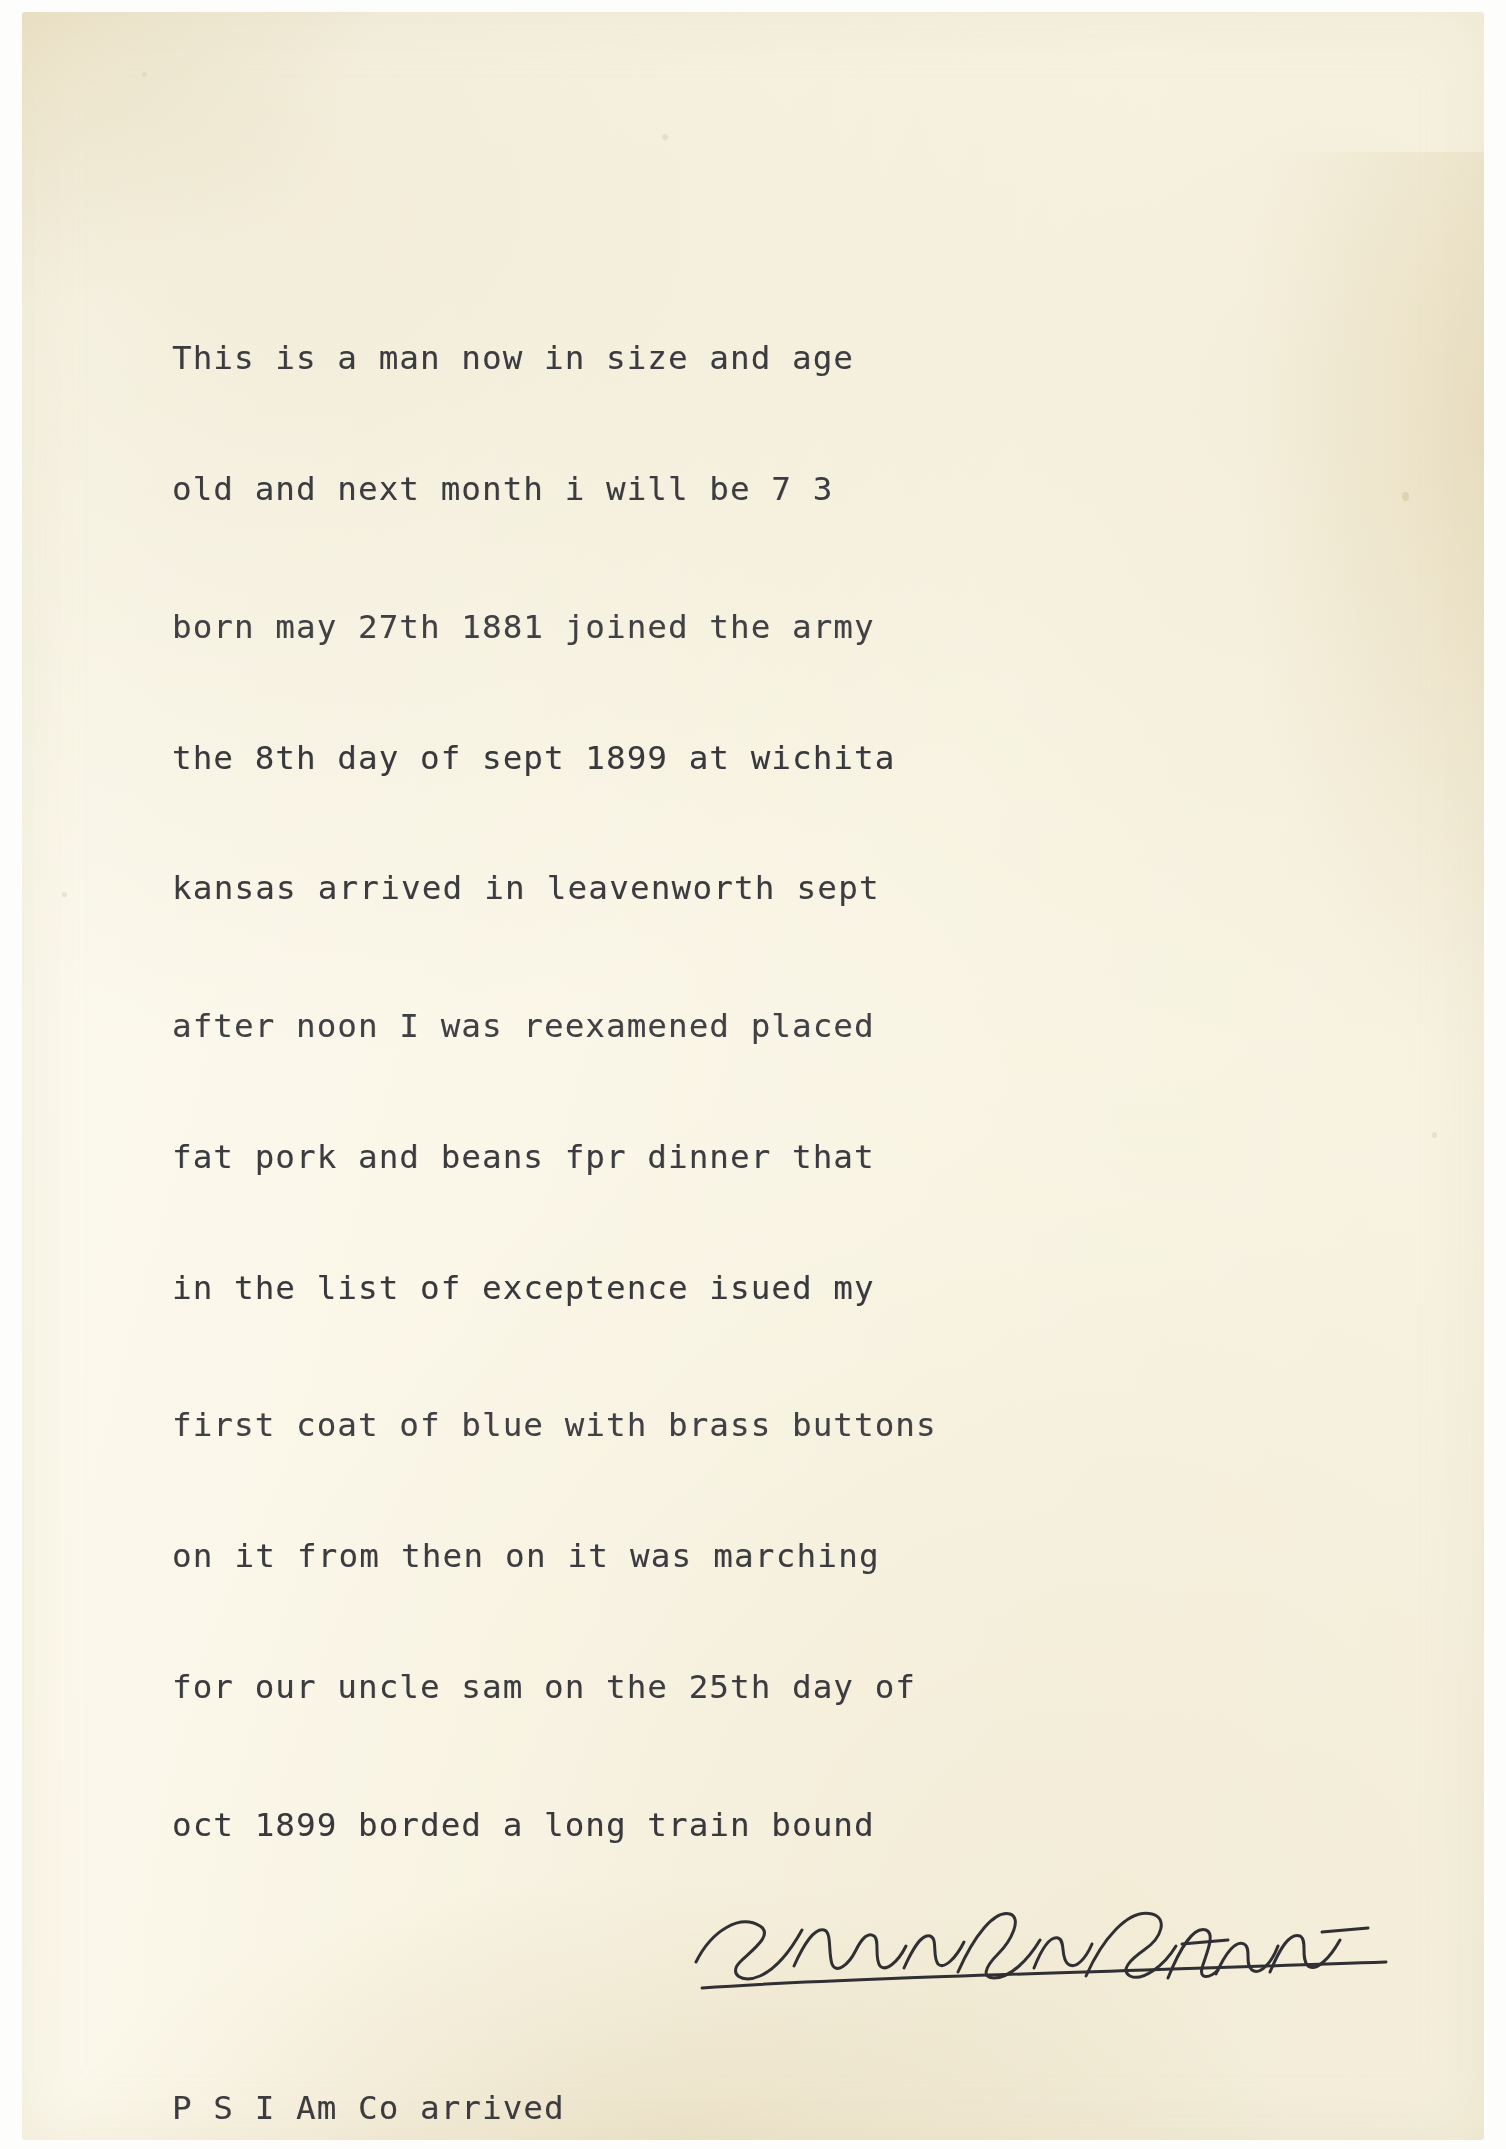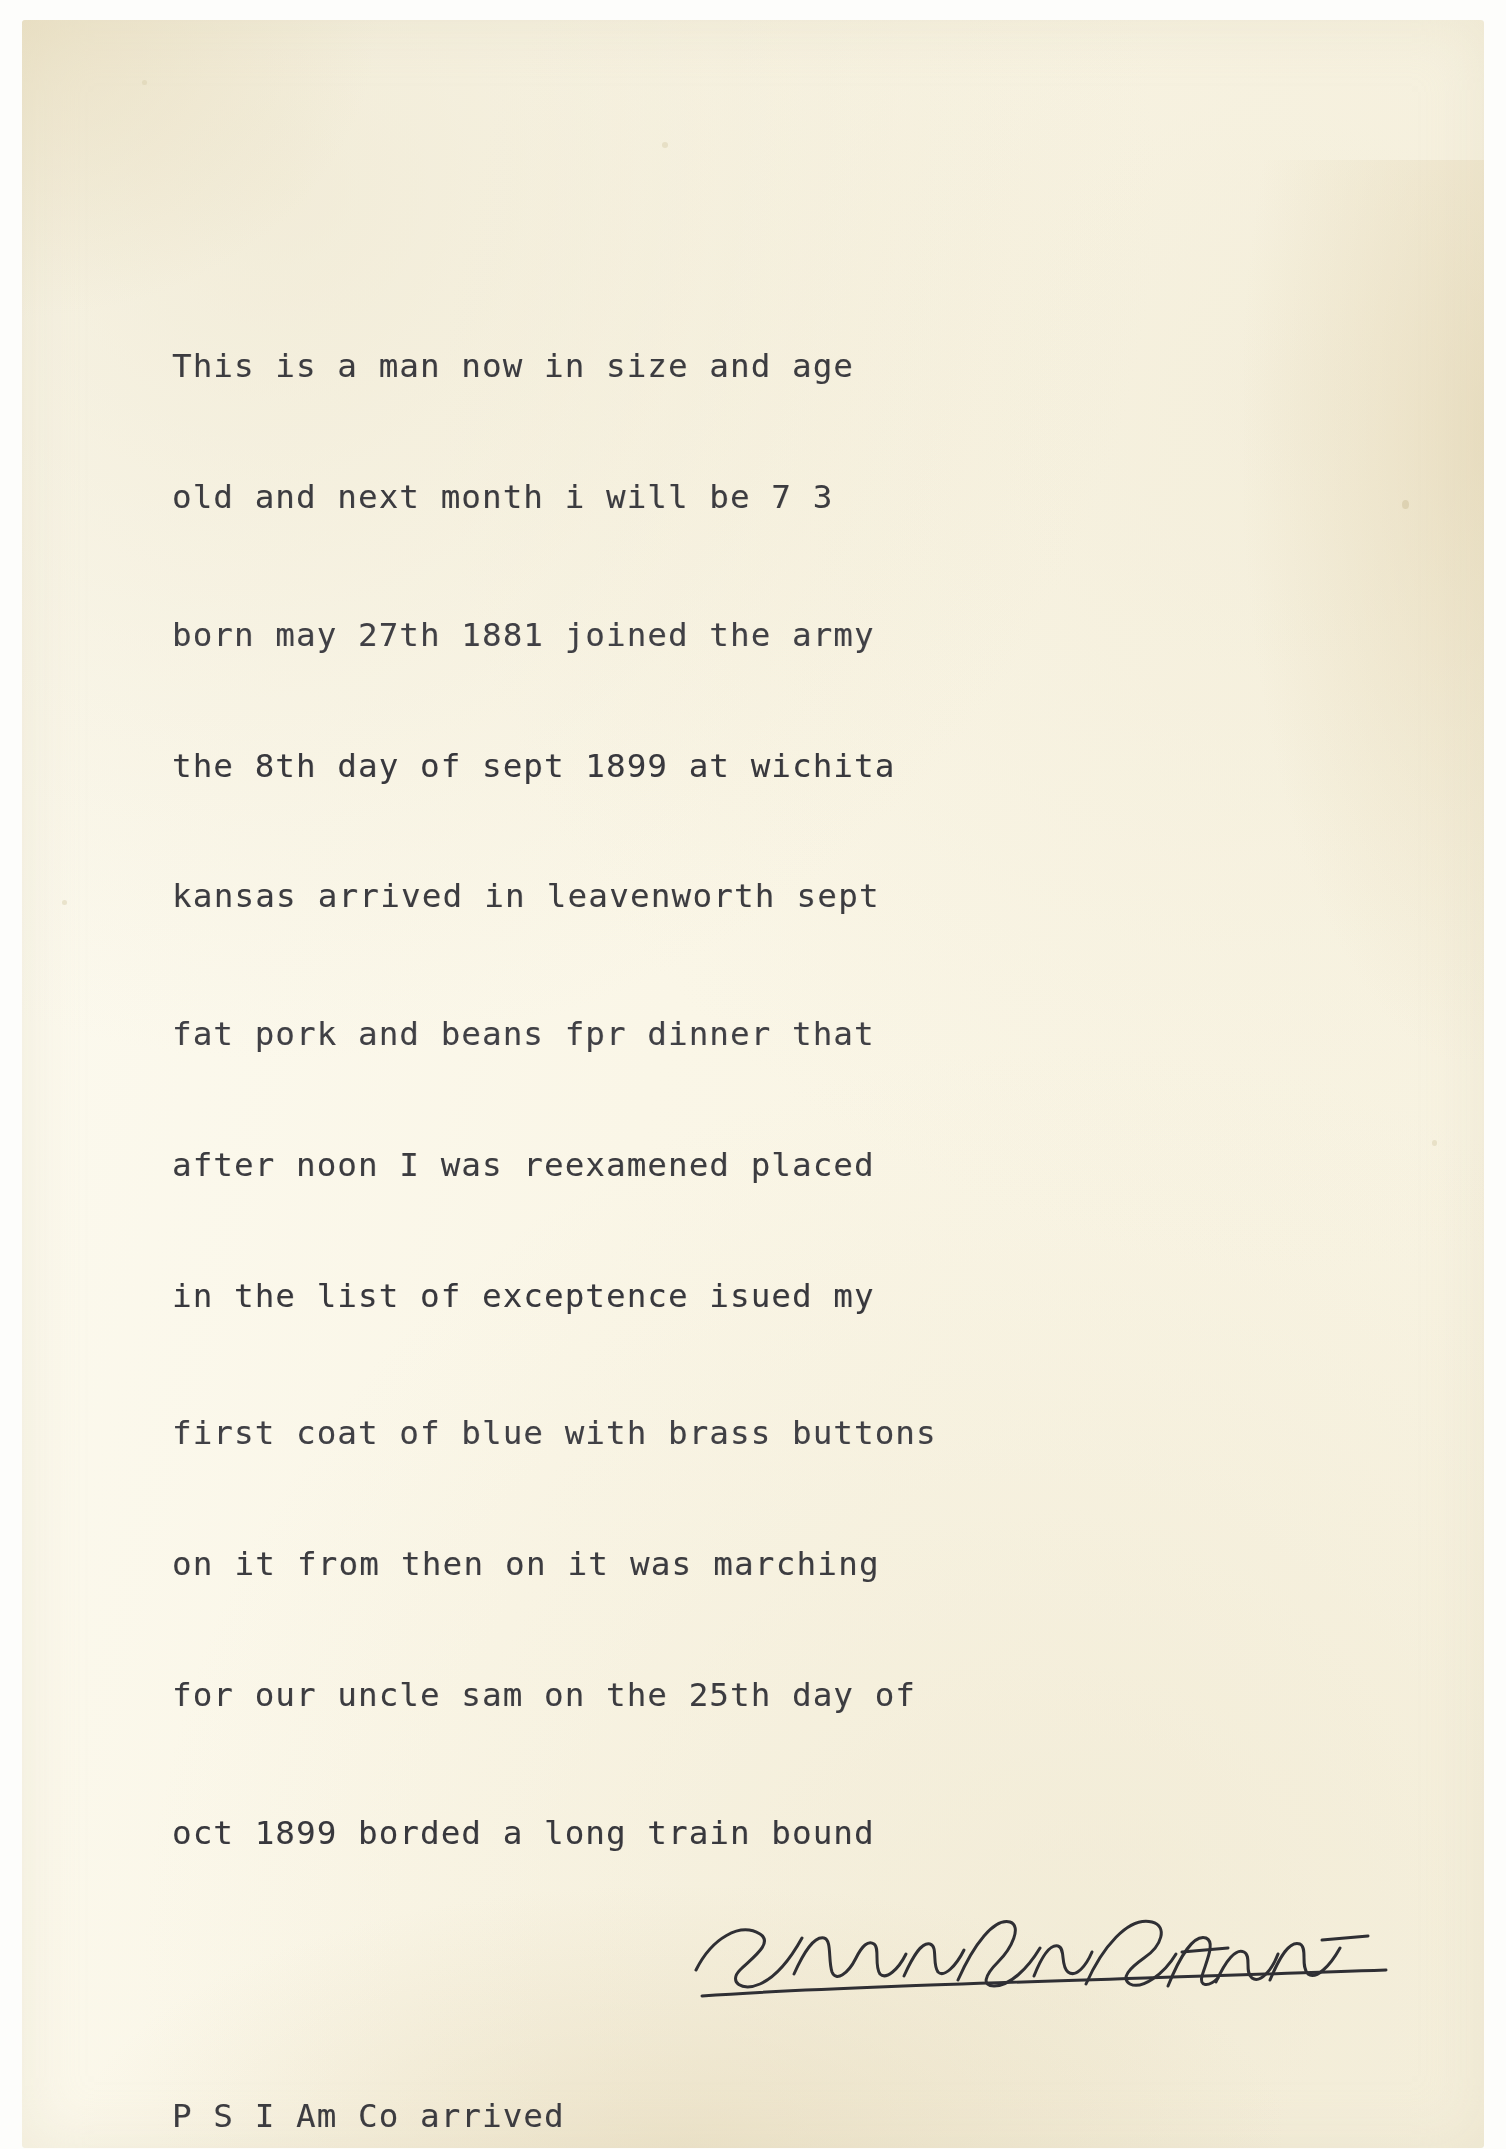--- a/index.html
+++ b/index.html
@@ -17,21 +17,21 @@
   
   #scan-background {
     position: absolute;
     inset: 0;
     background: #fdfdfb;
   }
 
   #postcard {
     position: absolute;
     left: 22px;
-    top: 20px;
+    top: 12px;
     width: 1462px;
     height: 2128px;
     background: #fbf8ec;
     background-image:
       radial-gradient(circle at 18% 8%, rgba(234,226,200,0.55) 0%, rgba(251,248,236,0) 38%),
       radial-gradient(circle at 88% 18%, rgba(238,231,208,0.45) 0%, rgba(251,248,236,0) 40%),
       radial-gradient(circle at 72% 92%, rgba(236,228,203,0.5) 0%, rgba(251,248,236,0) 42%),
       linear-gradient(105deg, #fcfaf0 0%, #faf6e7 45%, #f7f2e0 100%);
     box-shadow: inset 0 0 60px rgba(222,212,182,0.35);
     border-radius: 3px;
@@ -127,22 +127,22 @@
     <div class="speck" style="left:40px; top:880px; width:5px; height:5px;"></div>
     <div class="speck" style="left:1410px; top:1120px; width:5px; height:6px;"></div>
     <div class="speck" style="left:300px; top:2090px; width:5px; height:5px;"></div>
 
     <div id="letter-body">
       <span class="ln">This is a man now in size and age</span>
       <span class="ln">old and next month i will be 7 3</span>
       <span class="ln">born may 27th 1881 joined the army</span>
       <span class="ln">the 8th day of sept 1899 at wichita</span>
       <span class="ln">kansas arrived in leavenworth sept</span>
+      <span class="ln">after noon I was reexamened placed</span>
       <span class="ln">fat pork and beans fpr dinner that</span>
-      <span class="ln">after noon I was reexamened placed</span>
       <span class="ln">in the list of exceptence isued my</span>
       <span class="ln">first coat of blue with brass buttons</span>
       <span class="ln">on it from then on it was marching</span>
       <span class="ln">for our uncle sam on the 25th day of</span>
       <span class="ln">oct 1899 borded a long train bound</span>
       
       
       
       
       

